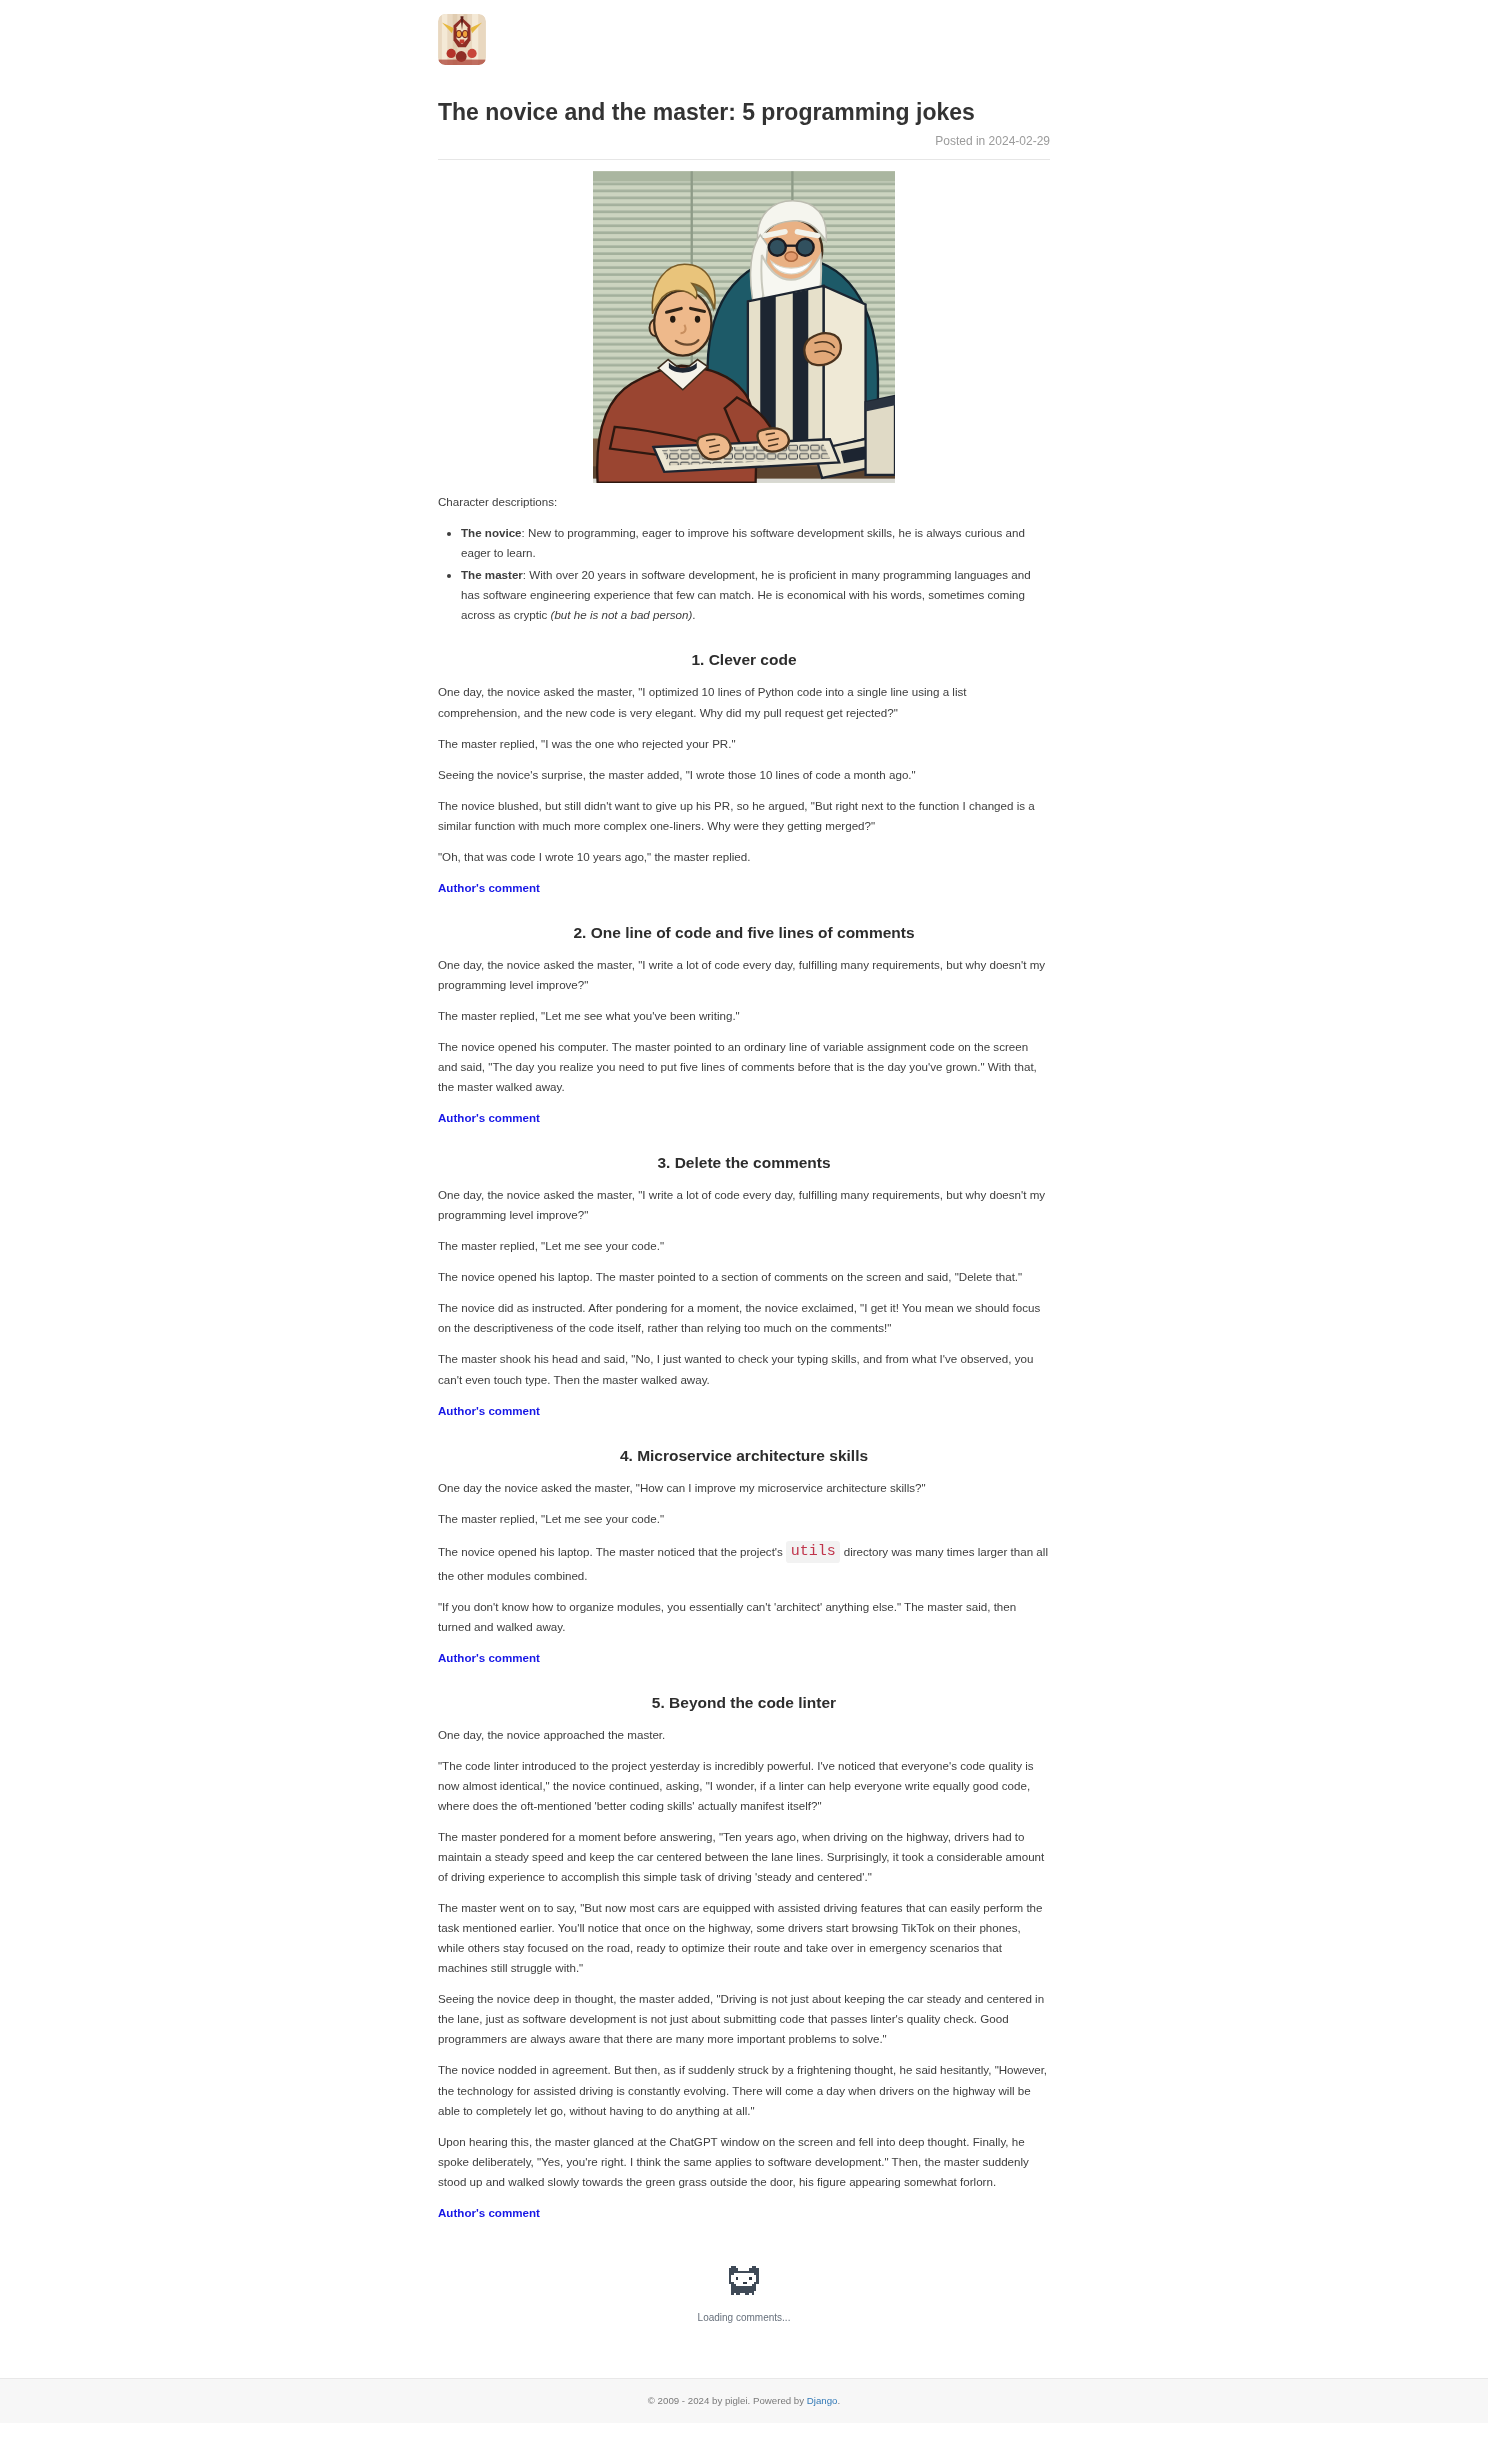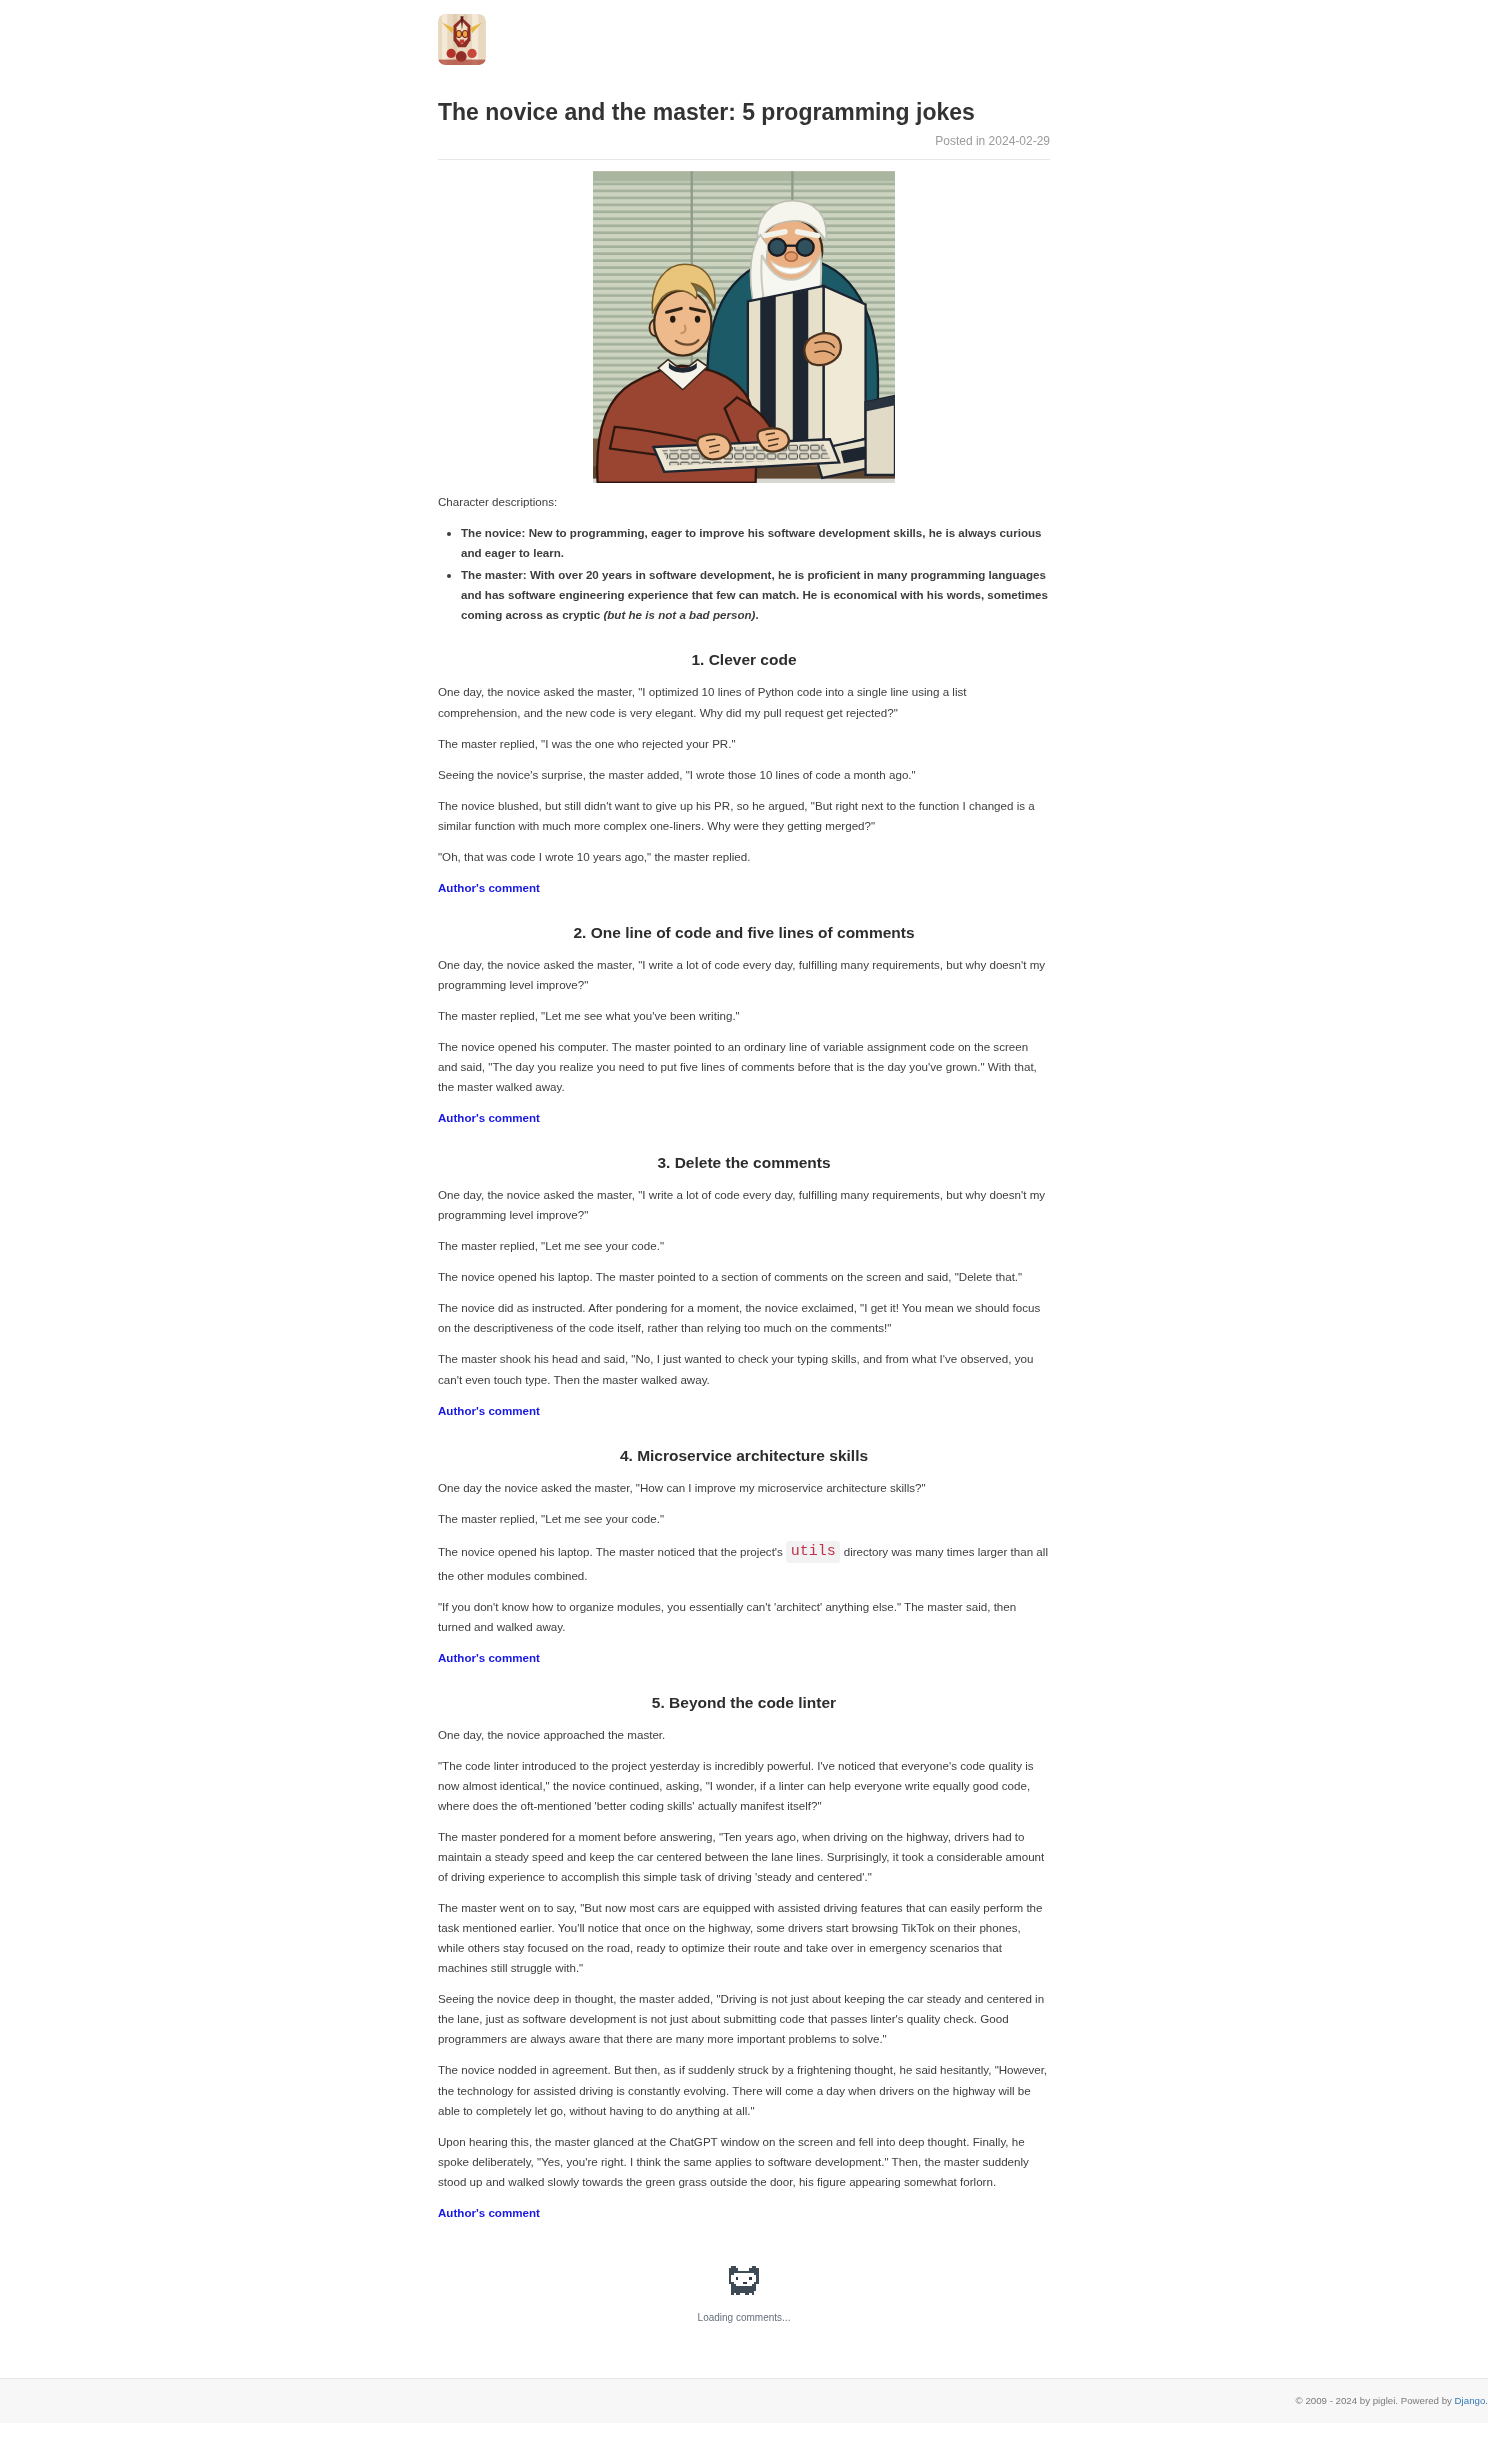--- a/index.html
+++ b/index.html
@@ -10,30 +10,30 @@
   html,body{margin:0;padding:0;background:#fff;}
   body{font-family:"Liberation Sans",sans-serif;color:var(--body-text);}
   .container{width:612px;margin:0 auto;}
   .logo{display:block;margin-top:14px;border-radius:7px;cursor:pointer;}
   h1.title{font-size:23px;line-height:1.2;font-weight:bold;color:#333;margin:34px 0 0;}
   .posted{font-size:12px;color:var(--muted);margin:7px 0 0;text-align:right;}
   .rule{border:none;border-top:0.8px solid #e6e6e6;margin:11px 0 0;}
   figure.hero{margin:11px 0 0;text-align:center;}
   p{font-size:11.6px;line-height:1.73;margin:11px 0;}
   .intro{margin-top:9.3px;}
-  ul.chars{margin:6px 0;padding-left:23px;font-weight:bold;}
+  ul.chars{margin:6px 0;padding-left:23px;}
   ul.chars li{font-size:11.6px;line-height:1.73;margin:2.3px 0;}
   h2.section-h{font-size:15.5px;font-weight:bold;color:var(--heading);margin:26px 0 13px;text-align:center;}
   a.author{color:var(--link);text-decoration:none;font-weight:bold;}
   code.inline{font-family:"Liberation Mono",monospace;font-size:15px;color:var(--code-text);
     background:var(--code-bg);padding:2.3px 4.7px;border-radius:3.1px;}
   .comments{tex-align:center;text-align:center;margin:43px 0 51px;}
   .loading{color:#67707c;font-size:10px;margin:14px 0 0;}
   footer.site-footer{background:var(--footer-bg);border-top:0.8px solid #e8e8e8;
-    padding:16.3px 0 17px;text-align:right;font-size:9.7px;color:#7a7a7a;}
+    padding:16.3px 0 17px;text-align:center;font-size:9.7px;color:#7a7a7a;}
   footer.site-footer a{color:var(--footer-link);text-decoration:none;}
   svg{vertical-align:middle;}
 </style>
 </head>
 <body>
 
 <div class="container">
 
   <svg class="logo" width="48" height="51" viewBox="0 0 62 66" aria-hidden="true">
     <defs>

